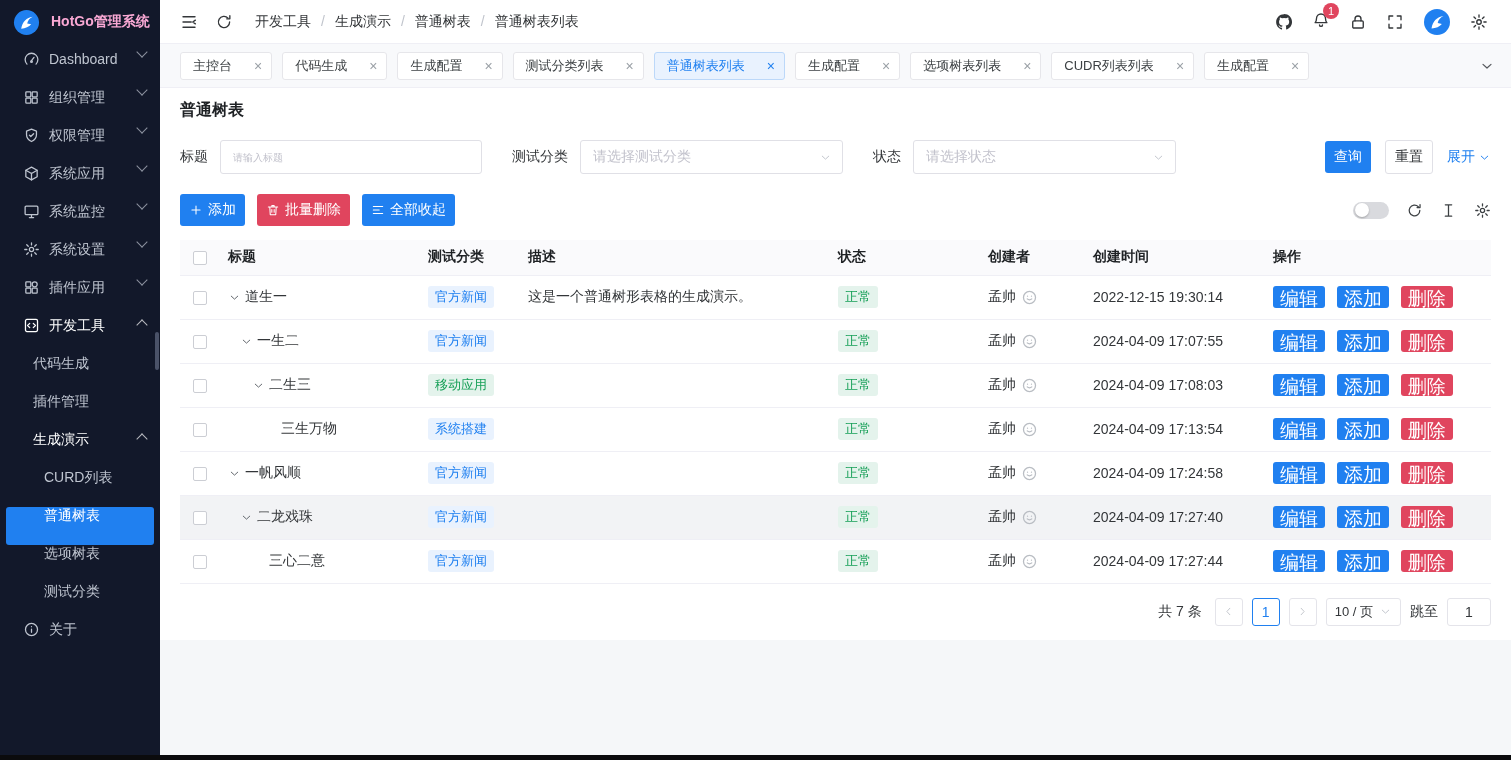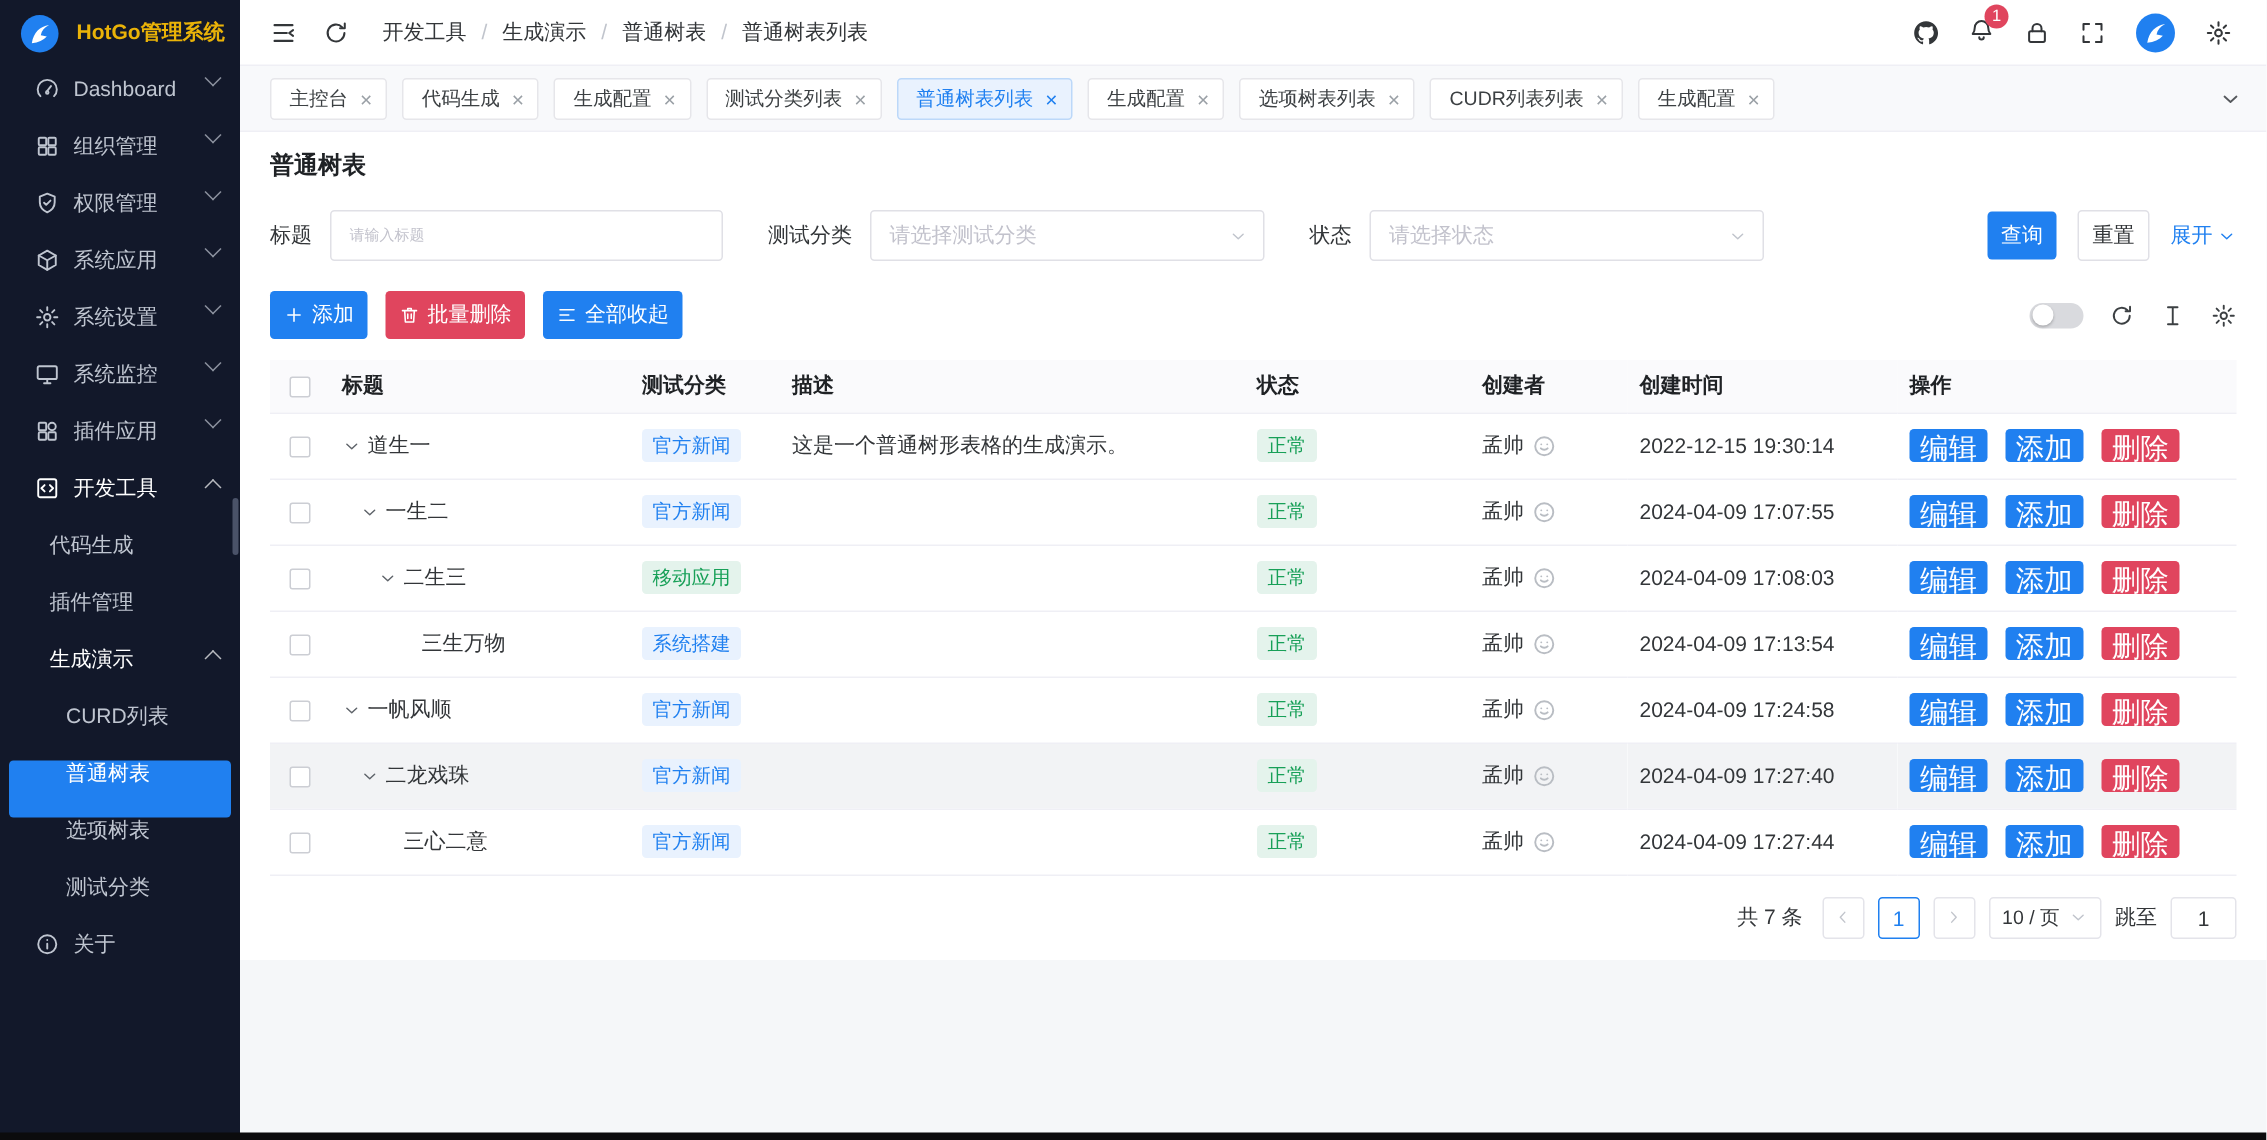--- a/index.html
+++ b/index.html
@@ -6,21 +6,21 @@
 html,body{width:1511px;height:760px;overflow:hidden}
 body{font-family:"Liberation Sans","DejaVu Sans",sans-serif;font-size:14px;color:#333639;background:#f5f7f9}
 .app{display:flex;width:100%;height:100%;position:relative}
 [data-icon]{display:inline-flex;align-items:center;justify-content:center}
 [data-icon] svg{width:100%;height:100%;display:block}
 
 
 .sidebar{width:160px;flex-shrink:0;background:#12182a;color:#bfc5d0;position:relative;display:flex;flex-direction:column}
 .logo{height:44px;display:flex;align-items:center;padding-left:13px;gap:11px;cursor:pointer;flex-shrink:0}
 .logo-badge{width:27px;height:27px}
-.logo-text{color:#eab308;font-weight:700;font-size:14px;white-space:nowrap}
+.logo-text{color:#f9a8d4;font-weight:700;font-size:14px;white-space:nowrap}
 .menu{flex:1;padding-top:7px;overflow:hidden}
 .menu-item{display:flex;align-items:flex-start;height:38px;padding:0 14px 0 23px;font-size:14px;cursor:pointer}
 .menu-item.lvl-1{padding-left:33px}
 .menu-item.lvl-2{padding-left:44px}
 .mi-icon{width:17px;height:17px;margin-right:9px;flex-shrink:0}
 .mi-icon:empty{display:none}
 .mi-label{white-space:nowrap;overflow:hidden}
 .mi-chev{margin-left:auto;width:8px;height:8px;display:none;border-right:1.4px solid currentColor;border-bottom:1.4px solid currentColor;opacity:.7}
 .menu-item.chev-down .mi-chev{display:block;transform:rotate(45deg);margin-top:-3px}
 .menu-item.chev-up .mi-chev{display:block;transform:rotate(-135deg);margin-top:4px}
@@ -37,21 +37,21 @@
 .bc-item{cursor:pointer;white-space:nowrap}
 .bc-item:not(:last-child)::after{content:"/";margin:0 10px;color:#c0c4cc}
 .tb-right{display:flex;align-items:center;gap:19px}
 .bell-wrap{position:relative}
 .badge{position:absolute;top:-8px;right:-9px;min-width:16px;height:16px;border-radius:8px;background:#e0455e;color:#fff;font-size:11px;font-style:normal;display:flex;align-items:center;justify-content:center;padding:0 4px}
 .avatar{width:28px;height:28px;border-radius:50%;overflow:hidden;cursor:pointer}
 
 
 .tabbar{height:44px;background:#f8f9fb;border-bottom:1px solid #efeff5;display:flex;align-items:center;padding:0 16px 0 20px;gap:10px;flex-shrink:0}
 .tabs{display:flex;align-items:center;gap:10px;flex:1;overflow:hidden}
-.tab{height:28px;display:inline-flex;align-items:center;background:#fff;border:1px solid #e6e6ea;border-radius:3px;padding:0 9px 0 12px;font-size:13px;color:#3c4043;cursor:pointer;gap:8px;white-space:nowrap}
+.tab{height:28px;display:inline-flex;align-items:center;background:#fff;border:1px solid #e6e6ea;border-radius:3px;padding:0 9px 0 12px;font-size:13px;color:#3c4043;cursor:pointer;gap:22px;white-space:nowrap}
 .tab-close{font-size:14px;color:#9aa0a6;line-height:1}
 .tab.active{color:#2080f0;background:#e9f2fe;border-color:#bcd8f9}
 .tab.active .tab-close{color:#2080f0}
 .tab-dd{width:16px;height:16px;color:#55585c;cursor:pointer;flex-shrink:0}
 
 
 .content-card{background:#fff;padding:12px 20px 14px;flex-shrink:0}
 .page-title{font-size:16px;font-weight:700;color:#1f2225;margin-bottom:19px}
 .filter-row{display:flex;align-items:center;margin-bottom:20px}
 .filter-fields{display:flex;align-items:center}
@@ -168,38 +168,38 @@
             <svg viewBox="0 0 24 24" fill="none" stroke="currentColor" stroke-width="1.8" stroke-linecap="round" stroke-linejoin="round">
               <path d="M12 3l8 4.5v9L12 21l-8-4.5v-9z"></path>
               <path d="M12 12l8-4.5M12 12L4 7.5M12 12v9"></path>
             </svg>
           </span>
           <span class="mi-label">系统应用</span>
           <span class="mi-chev"></span>
         </div>
 
         <div class="menu-item lvl-0 chev-down">
+          <span class="mi-icon" data-icon="monitor">
+            <svg viewBox="0 0 24 24" fill="none" stroke="currentColor" stroke-width="1.8" stroke-linecap="round" stroke-linejoin="round">
+              <rect x="3" y="4.5" width="18" height="12" rx="1.5"></rect>
+              <path d="M9 20.5h6M12 16.5v4"></path>
+            </svg>
+          </span>
+          <span class="mi-label">系统监控</span>
+          <span class="mi-chev"></span>
+        </div>
+
+        <div class="menu-item lvl-0 chev-down">
           <span class="mi-icon" data-icon="gear">
             <svg viewBox="0 0 24 24" fill="none" stroke="currentColor" stroke-width="1.8" stroke-linecap="round" stroke-linejoin="round">
               <circle cx="12" cy="12" r="3"></circle>
               <path d="M12 2.5v3M12 18.5v3M2.5 12h3M18.5 12h3M5.3 5.3l2.1 2.1M16.6 16.6l2.1 2.1M18.7 5.3l-2.1 2.1M7.4 16.6l-2.1 2.1"></path>
             </svg>
           </span>
           <span class="mi-label">系统设置</span>
-          <span class="mi-chev"></span>
-        </div>
-
-        <div class="menu-item lvl-0 chev-down">
-          <span class="mi-icon" data-icon="monitor">
-            <svg viewBox="0 0 24 24" fill="none" stroke="currentColor" stroke-width="1.8" stroke-linecap="round" stroke-linejoin="round">
-              <rect x="3" y="4.5" width="18" height="12" rx="1.5"></rect>
-              <path d="M9 20.5h6M12 16.5v4"></path>
-            </svg>
-          </span>
-          <span class="mi-label">系统监控</span>
           <span class="mi-chev"></span>
         </div>
 
         <div class="menu-item lvl-0 chev-down">
           <span class="mi-icon" data-icon="plugin">
             <svg viewBox="0 0 24 24" fill="none" stroke="currentColor" stroke-width="1.8" stroke-linecap="round" stroke-linejoin="round">
               <rect x="4" y="4" width="7" height="7" rx="1"></rect>
               <circle cx="16.5" cy="7.5" r="3.5"></circle>
               <rect x="4" y="13" width="7" height="7" rx="1"></rect>
               <rect x="13" y="13" width="7" height="7" rx="1"></rect>

